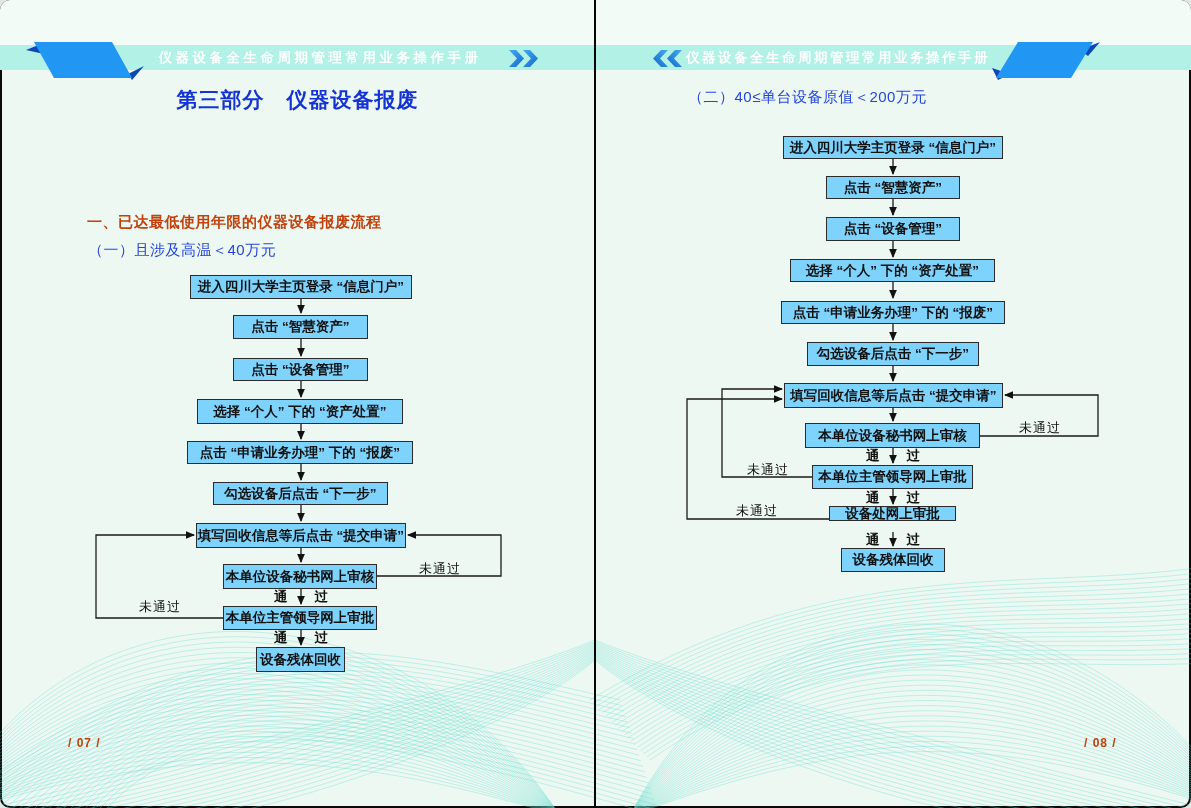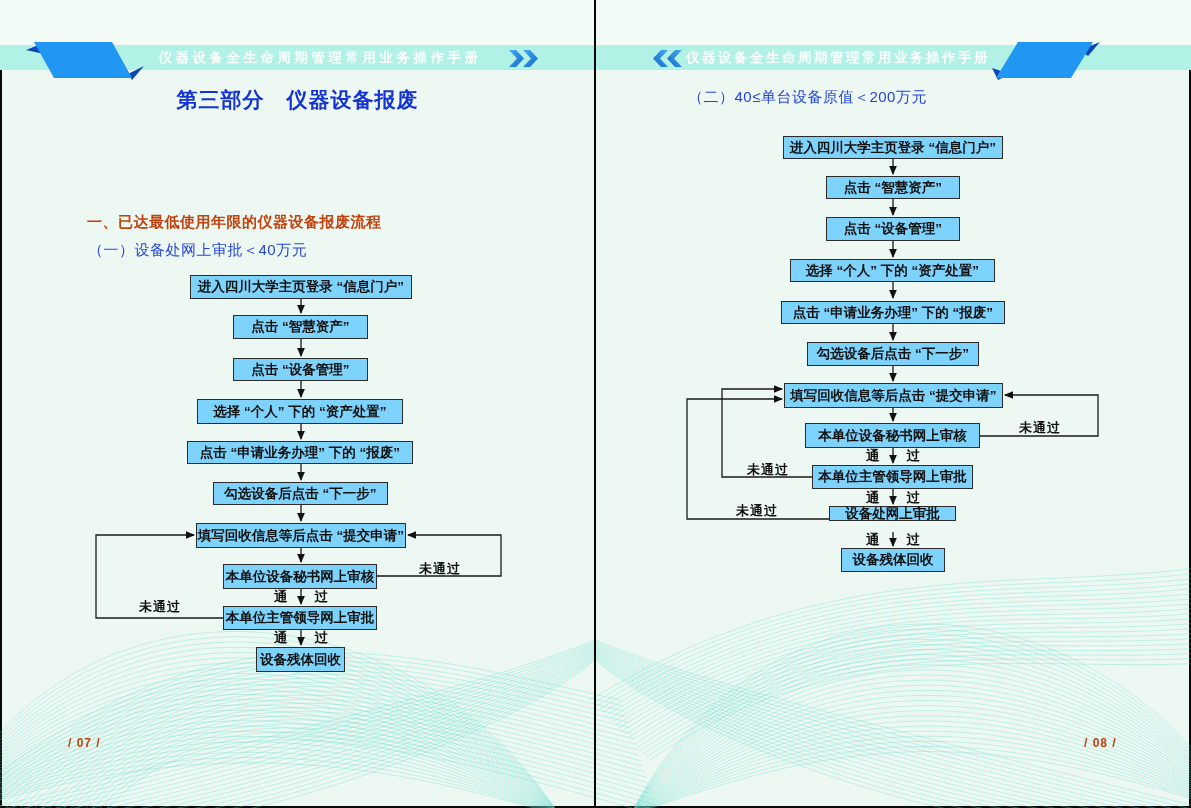--- a/index.html
+++ b/index.html
@@ -1,19 +1,20 @@
 <!DOCTYPE html>
 <html><head>
 <meta charset="utf-8">
 <style>
   html,body{margin:0;padding:0;background:#dfe9e4;}
   .canvas{
     position:relative;width:1191px;height:808px;overflow:hidden;
     background:#edf8f2;outline:2px solid #0a0a0a;outline-offset:-2px;
     font-family:"Liberation Sans","DejaVu Sans",sans-serif;
+    border-radius:10px;
   }
   .topstrip{position:absolute;left:0;top:0;width:100%;height:45px;background:#f3fbf7;}
   .waves,.connectors{position:absolute;left:0;top:0;width:1191px;height:808px;}
   .waves{z-index:0;}
   .connectors{z-index:2;pointer-events:none;}
   .band{position:absolute;left:0;top:45px;width:100%;height:25px;background:#b2f1e5;z-index:3;}
   .hdr{position:absolute;z-index:4;}
   .band-title{
     position:absolute;top:49px;height:18px;z-index:4;text-align:center;
     color:#fbfffd;font-size:13.5px;font-weight:bold;letter-spacing:3.5px;white-space:nowrap;
@@ -41,21 +42,21 @@
   .fbox{
     position:absolute;z-index:3;background:#7dd3fc;border:1.3px solid #2b2b2b;
     color:#111;font-size:13.5px;font-weight:bold;text-align:center;white-space:nowrap;
     display:flex;align-items:center;justify-content:center;box-sizing:border-box;
   }
   .pass{
     position:absolute;z-index:3;display:flex;justify-content:space-between;
     width:54px;color:#111;font-size:13.5px;font-weight:bold;line-height:14px;
   }
   .fail{
-    position:absolute;z-index:3;color:#111;font-size:13px;font-weight:bold;
+    position:absolute;z-index:3;color:#111;font-size:13px;font-weight:normal;
     letter-spacing:1px;white-space:nowrap;line-height:13px;
   }
   .footer-num{
     position:absolute;top:736px;z-index:3;color:#c2410c;font-size:12px;
     font-weight:bold;letter-spacing:1px;
   }
   .fn-left{left:68px;}
   .fn-right{left:1084px;}
 </style>
 </head>
@@ -223,21 +224,21 @@
     <polygon points="14,0 21,0 29,8.5 21,17 14,17 22,8.5" fill="url(#cg)"></polygon>
   </svg>
 
   <div class="band-title bt-left">仪器设备全生命周期管理常用业务操作手册</div>
   <div class="band-title bt-right">仪器设备全生命周期管理常用业务操作手册</div>
 
   <div class="divider"></div>
 
   <div class="page-title">第三部分　仪器设备报废</div>
   <div class="subheading">一、已达最低使用年限的仪器设备报废流程</div>
-  <div class="case-heading ch-left">（一）设备处网上审批＜40万元</div>
+  <div class="case-heading ch-left">（一）且涉及高温＜40万元</div>
 
   <div class="fbox" style="left:190px;top:275px;width:222px;height:24px;">进入四川大学主页登录 “信息门户”</div>
   <div class="fbox" style="left:233px;top:315px;width:135px;height:24px;">点击 “智慧资产”</div>
   <div class="fbox" style="left:233px;top:358px;width:135px;height:23px;">点击 “设备管理”</div>
   <div class="fbox" style="left:197px;top:399px;width:206px;height:25px;">选择 “个人” 下的 “资产处置”</div>
   <div class="fbox" style="left:187px;top:441px;width:226px;height:23px;">点击 “申请业务办理” 下的 “报废”</div>
   <div class="fbox" style="left:213px;top:482px;width:175px;height:23px;">勾选设备后点击 “下一步”</div>
   <div class="fbox" style="left:196px;top:523px;width:210px;height:25px;">填写回收信息等后点击 “提交申请”</div>
   <div class="fbox" style="left:223px;top:564px;width:154px;height:25px;">本单位设备秘书网上审核</div>
   <div class="fbox" style="left:223px;top:606px;width:154px;height:24px;">本单位主管领导网上审批</div>

